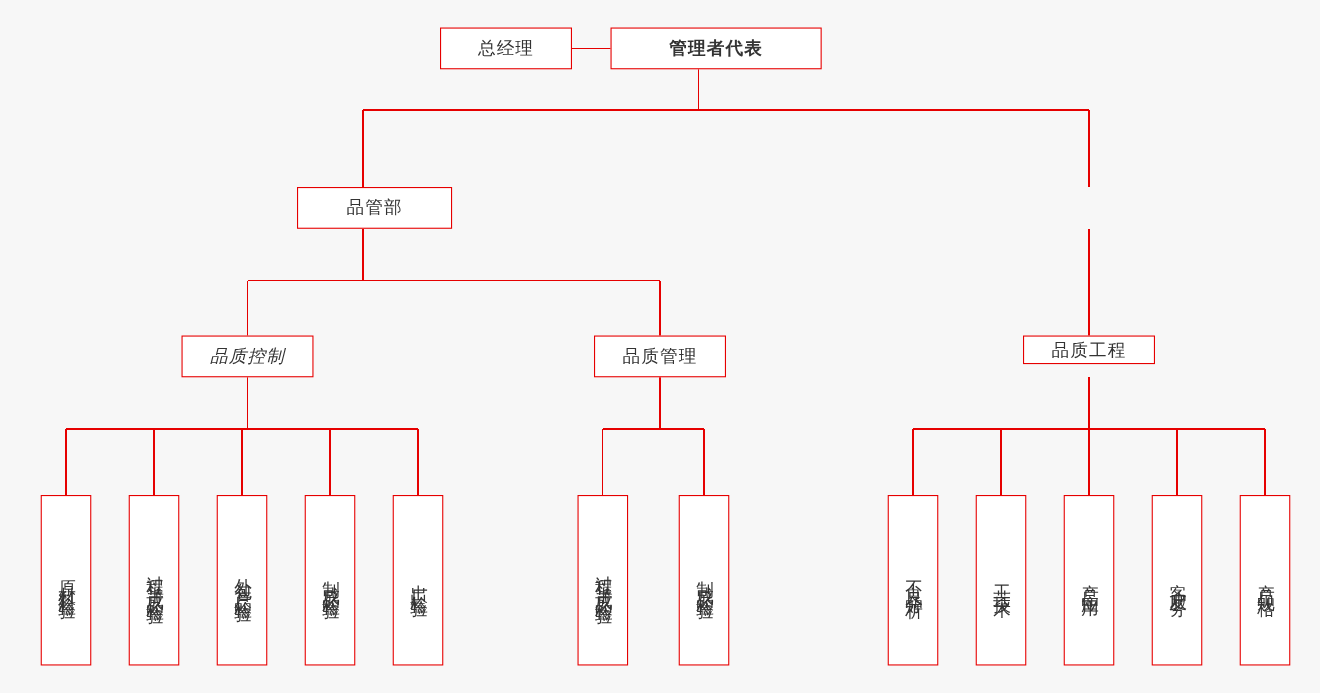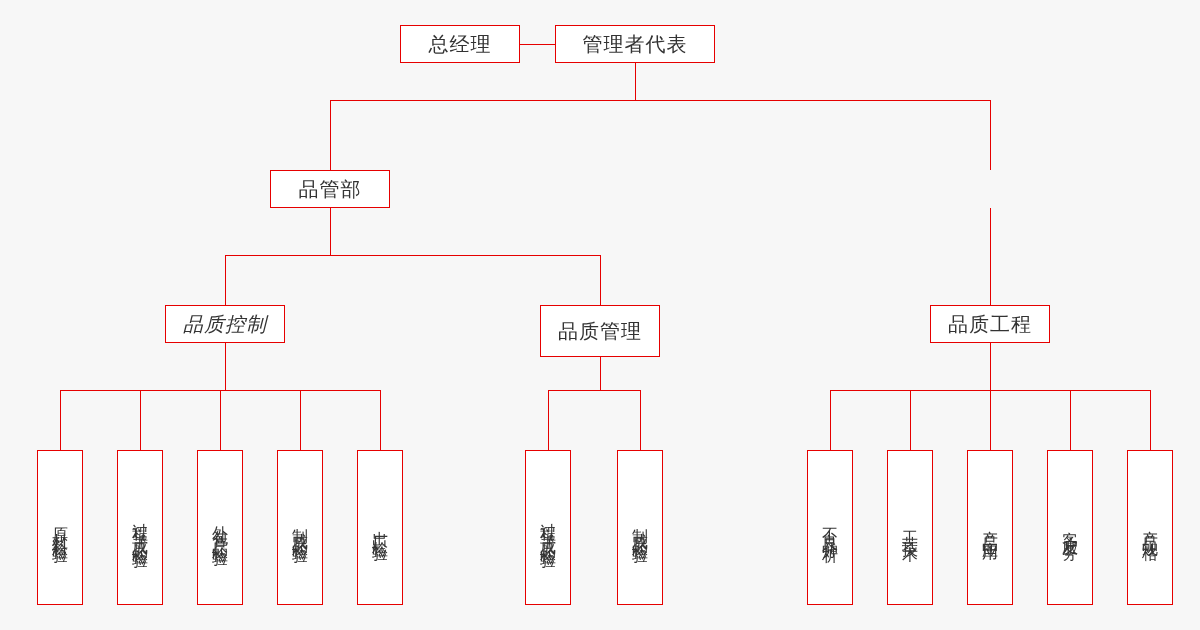--- a/index.html
+++ b/index.html
@@ -29,21 +29,21 @@
   .node {
     position: absolute;
     background: var(--box-fill, #ffffff);
     border: 1px solid var(--line, #e60000);
     color: var(--text, #333333);
     display: flex;
     align-items: center;
     justify-content: center;
   }
   .hbox .node-label {
-    font-size: 20px;
+    font-size: 16px;
     letter-spacing: 1px;
     white-space: nowrap;
   }
   .vbox .node-label {
     writing-mode: vertical-rl;
     text-orientation: upright;
     font-size: 16px;
     letter-spacing: 5px;
     line-height: 22px;
     max-height: 132px;
@@ -87,35 +87,35 @@
     <line x1="830" y1="390" x2="830" y2="450"></line>
     <line x1="910" y1="390" x2="910" y2="450"></line>
     <line x1="990" y1="390" x2="990" y2="450"></line>
     <line x1="1070" y1="390" x2="1070" y2="450"></line>
     <line x1="1150" y1="390" x2="1150" y2="450"></line>
   </svg>
 
   <div class="node hbox" style="left:400px; top:25px; width:120px; height:38px;">
     <span class="node-label">总经理</span>
   </div>
-  <div class="node hbox" style="left:555px; top:25px; width:160px; height:38px;">
+  <div class="node hbox" style="left:555px; top:25px; width:192px; height:38px;font-weight:bold;">
     <span class="node-label">管理者代表</span>
   </div>
 
-  <div class="node hbox" style="left:270px; top:170px; width:120px; height:38px;">
+  <div class="node hbox" style="left:270px; top:170px; width:141px; height:38px;">
     <span class="node-label">品管部</span>
   </div>
 
   <div class="node hbox" style="left:165px; top:305px; width:120px; height:38px;font-style:italic;">
     <span class="node-label">品质控制</span>
   </div>
-  <div class="node hbox" style="left:540px; top:305px; width:120px; height:52px;">
+  <div class="node hbox" style="left:540px; top:305px; width:120px; height:38px;">
     <span class="node-label">品质管理</span>
   </div>
-  <div class="node hbox" style="left:930px; top:305px; width:120px; height:38px;">
+  <div class="node hbox" style="left:930px; top:305px; width:120px; height:26px;align-items:flex-end;">
     <span class="node-label">品质工程</span>
   </div>
 
   <div class="node vbox" style="left:37px; top:450px; width:46px; height:155px;">
     <span class="node-label">原材料检验</span>
   </div>
   <div class="node vbox" style="left:117px; top:450px; width:46px; height:155px;">
     <span class="node-label">过程半成品检验</span>
   </div>
   <div class="node vbox" style="left:197px; top:450px; width:46px; height:155px;">

